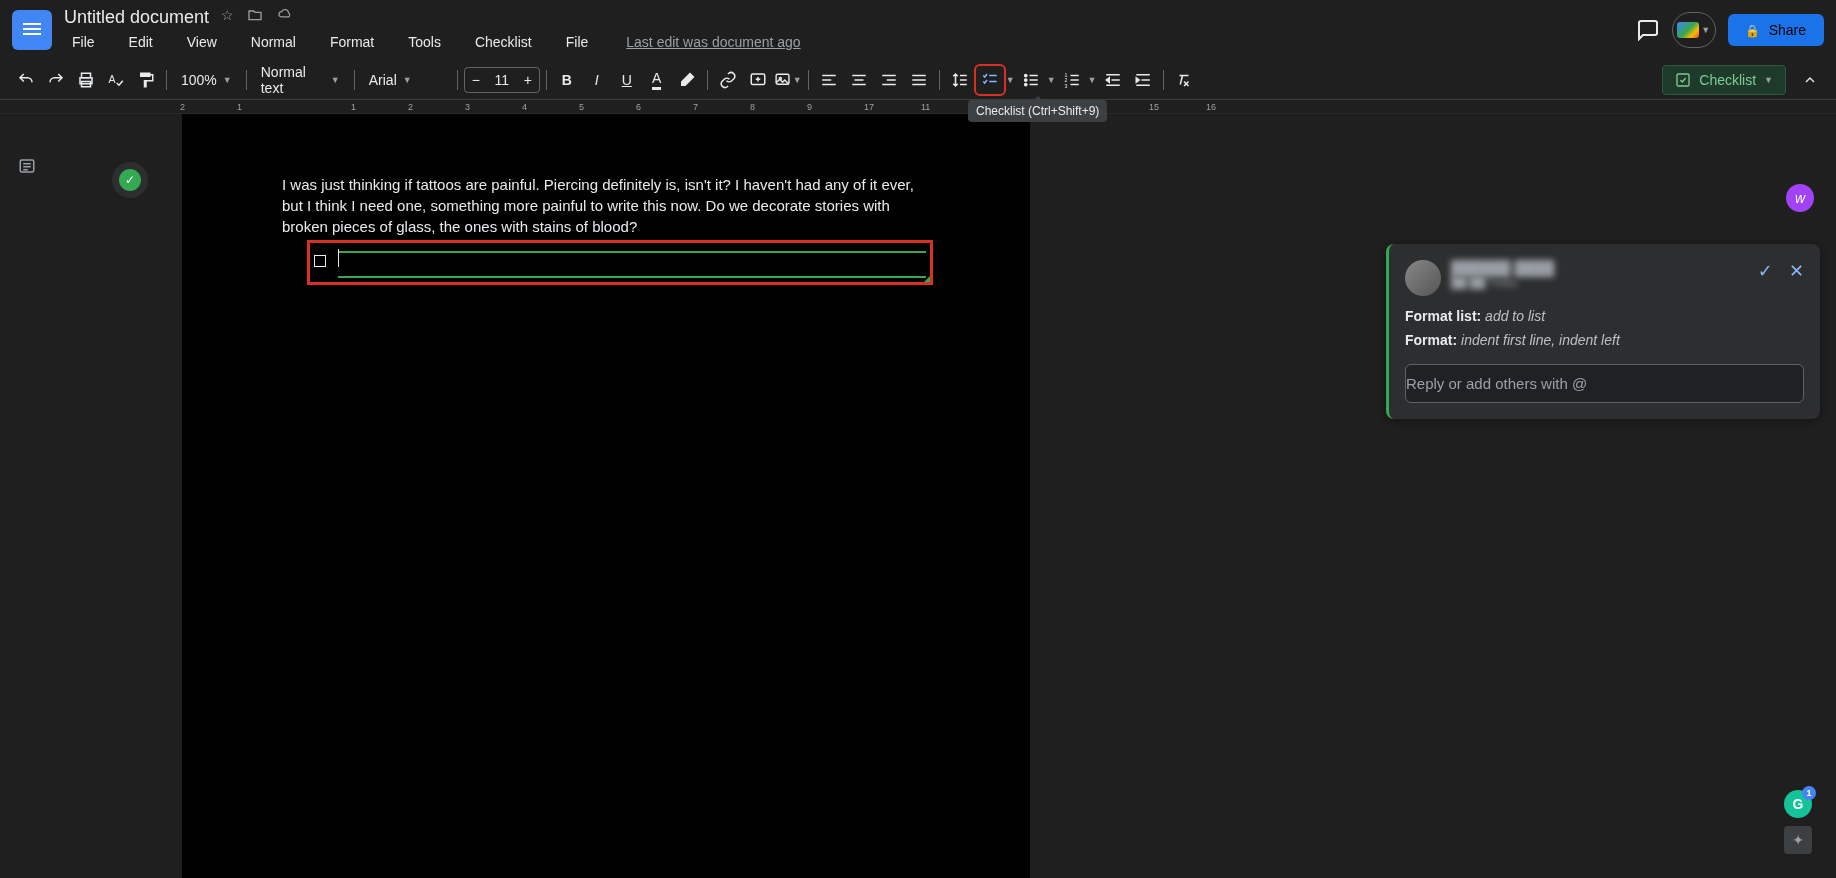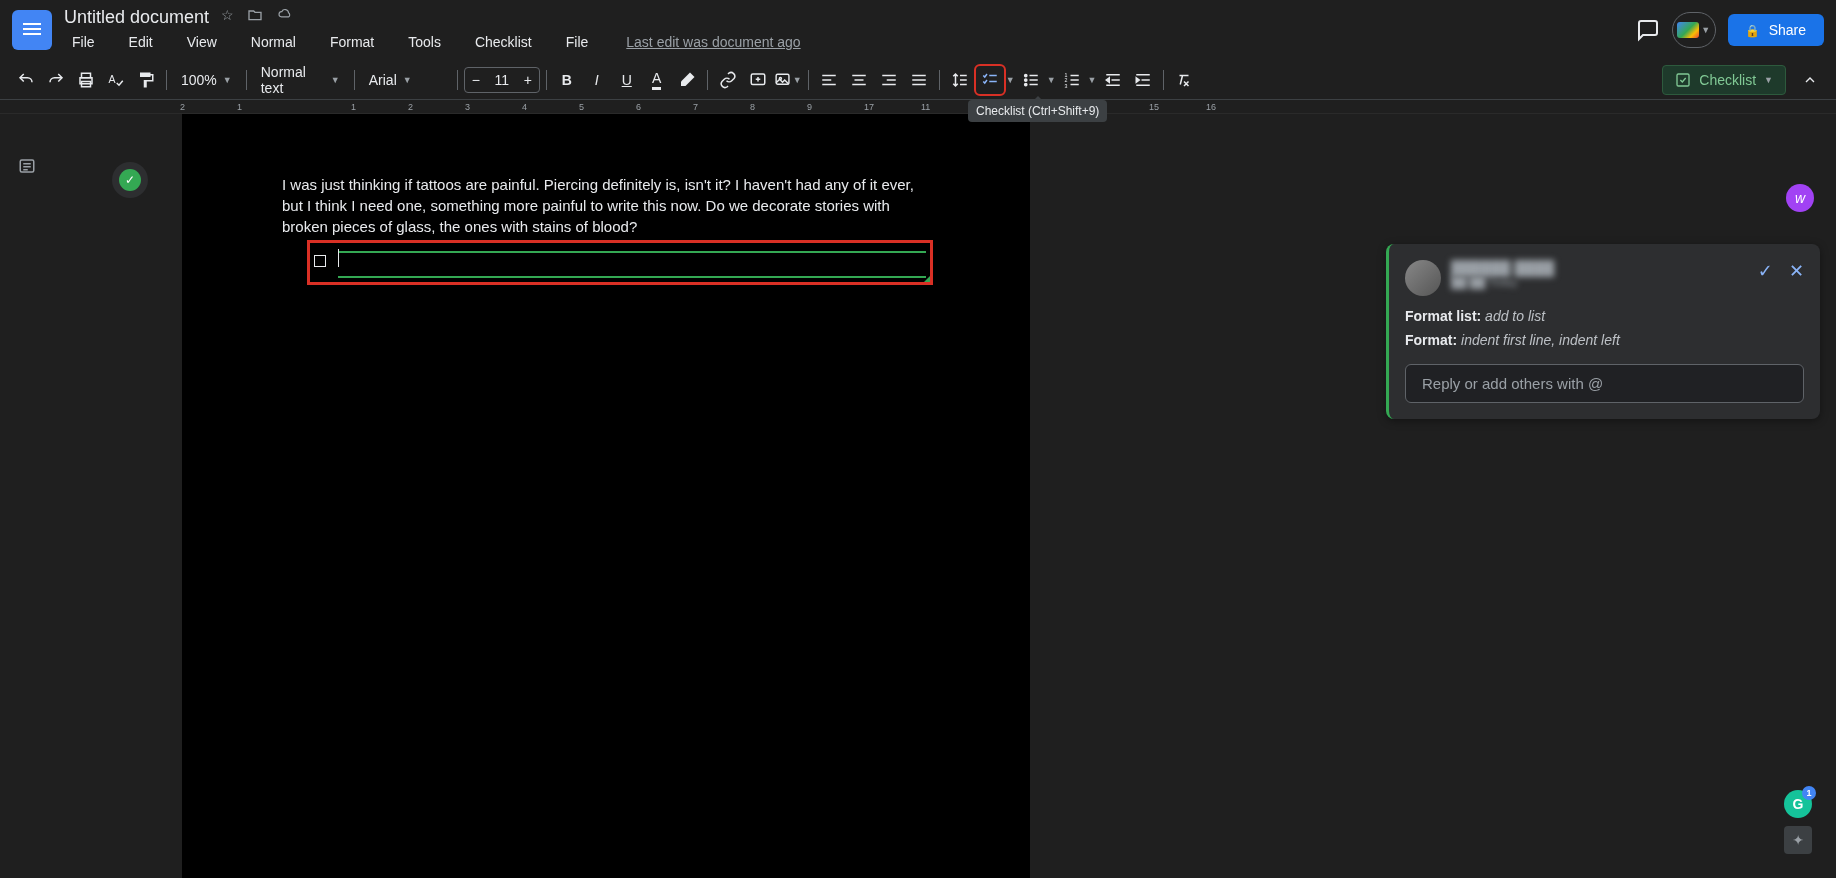--- a/index.html
+++ b/index.html
@@ -12,21 +12,21 @@
 .header-center { flex: 1; }
 .title-row { display: flex; align-items: flex-start; gap: 12px; }
 .doc-title { font-size: 18px; color: #e8eaed; }
 .title-icons { display: flex; gap: 12px; color: #9aa0a6; }
 .menus { display: flex; gap: 18px; margin-top: 2px; align-items: center; }
 .menu-item { padding: 4px 8px; cursor: pointer; font-size: 14px; color: #e8eaed; }
 .last-edit { color: #9aa0a6; text-decoration: underline; margin-left: 12px; font-size: 14px; }
 .header-right { display: flex; align-items: center; gap: 12px; }
 .meet-btn { width: 44px; height: 36px; border-radius: 18px; border: 1px solid #5f6368; display: flex; align-items: center; justify-content: center; gap: 2px;}
 .meet-icon { width: 22px; height: 16px; background: linear-gradient(135deg,#4285f4 0%,#34a853 50%,#fbbc04 75%,#ea4335 100%); border-radius: 3px;}
-.share-btn { background: #1a73e8; color: #ffffff; border-radius: 6px; padding: 8px 18px; display: flex; align-items: flex-start; gap: 8px; font-size: 14px; font-weight: 500;}
+.share-btn { background: #1a73e8; color: #000000; border-radius: 6px; padding: 8px 18px; display: flex; align-items: flex-start; gap: 8px; font-size: 14px; font-weight: 500;}
 .lock-icon::before { content: "🔒"; font-size: 12px;}
 
 .toolbar { display: flex; align-items: center; padding: 0 12px; height: 40px; border-bottom: 1px solid #3c4043; gap: 2px; position: relative; }
 .tb-btn { width: 28px; height: 28px; display: flex; align-items: center; justify-content: center; color: #e8eaed; cursor: pointer; border-radius: 4px; }
 .tb-sep { width: 1px; height: 20px; background: #5f6368; margin: 0 4px; }
 .tb-select { display: flex; align-items: center; padding: 4px 8px; gap: 6px; cursor: pointer; border-radius: 4px; font-size: 14px; }
 .caret { font-size: 9px; color: #9aa0a6; }
 .font-size-box { display: flex; align-items: center; border: 1px solid #5f6368; border-radius: 4px; }
 .font-size-btn { width: 22px; height: 24px; display: flex; align-items: center; justify-content: center; cursor: pointer; }
 .font-size-input { width: 30px; background: transparent; border: none; color: #e8eaed; text-align: center; font-size: 14px; }
@@ -63,21 +63,21 @@
 .user-avatar { width: 36px; height: 36px; border-radius: 18px; background: linear-gradient(135deg,#888,#555); flex-shrink: 0;}
 .user-info { flex: 1; }
 .user-name { color: #9aa0a6; filter: blur(3px); font-size: 14px; font-weight: 500;}
 .user-time { color: #9aa0a6; filter: blur(3px); font-size: 11px;}
 .card-actions { display: flex; gap: 16px; }
 .accept-icon { color: #8ab4f8; font-size: 18px; cursor: pointer;}
 .reject-icon { color: #8ab4f8; font-size: 18px; cursor: pointer;}
 .suggestion-line { margin-bottom: 8px; font-size: 14px;}
 .sug-label { font-weight: bold; color: #e8eaed;}
 .sug-text { color: #bdc1c6; font-style: italic;}
-.reply-box { margin-top: 16px; background: #202124; border: 1px solid #5f6368; border-radius: 6px; padding: 10px 16px; color: #9aa0a6; font-size: 15px;}
+.reply-box { margin-top: 16px; background: #202124; border: 1px solid #5f6368; border-radius: 6px; padding: 10px 0; color: #9aa0a6; font-size: 15px;}
 
 .grammarly { position: fixed; right: 24px; bottom: 60px; width: 28px; height: 28px; border-radius: 14px; background: #15c39a; display: flex; align-items: center; justify-content: center; color: #fff; font-weight: bold;}
 .grammarly-badge { position: absolute; top: -4px; right: -4px; width: 14px; height: 14px; border-radius: 7px; background: #4285f4; font-size: 9px; display: flex; align-items: center; justify-content: center;}
 .explore { position: fixed; right: 24px; bottom: 24px; width: 28px; height: 28px; background: #3c4043; border-radius: 4px; display: flex; align-items: center; justify-content: center; color: #9aa0a6;}
 
 svg { display: block; }
 </style>
 </head>
 <body>
 

